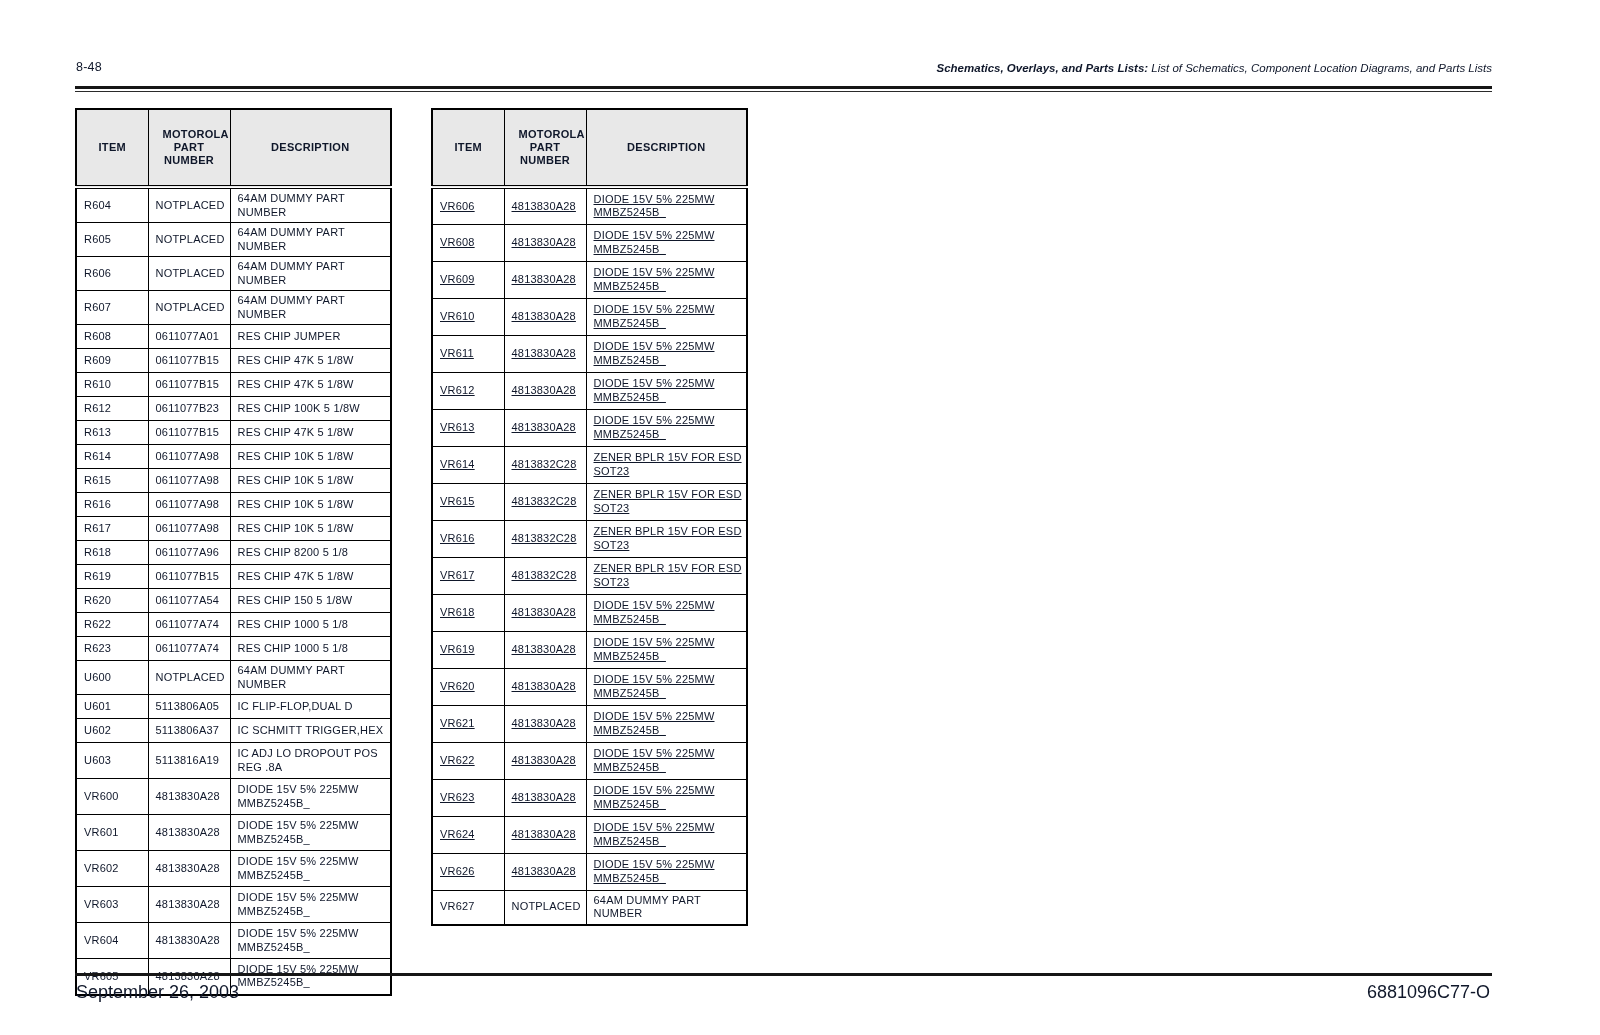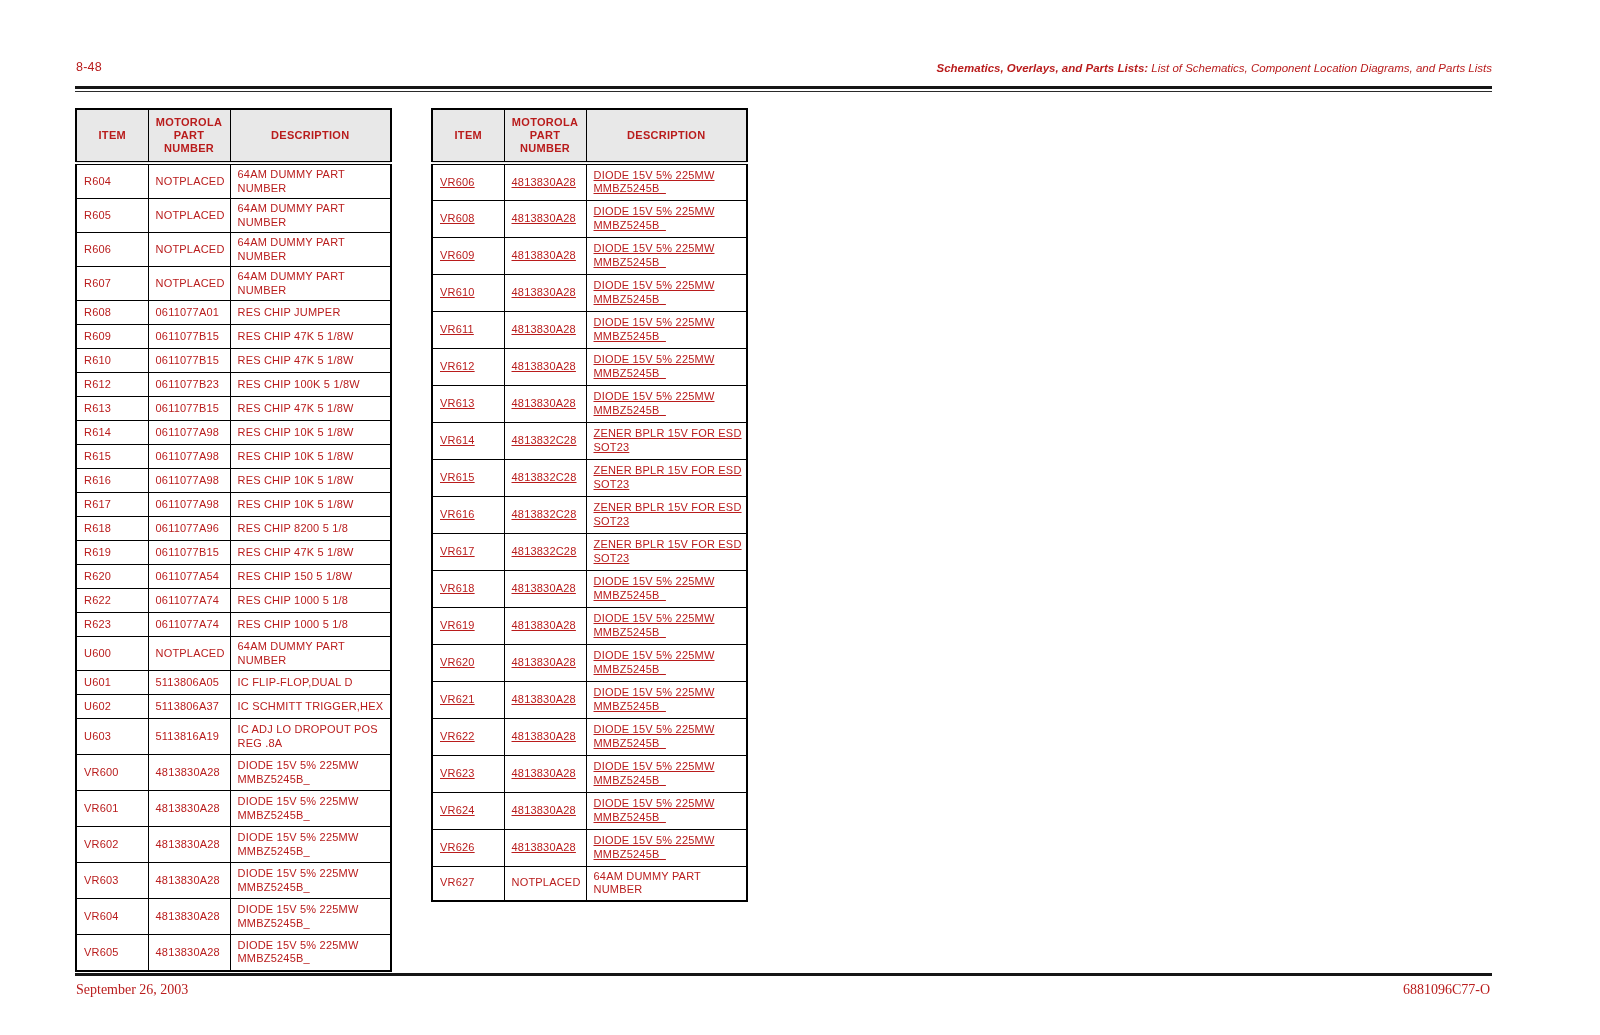--- a/index.html
+++ b/index.html
@@ -3,21 +3,21 @@
 <meta charset="utf-8">
 <style>
   html, body { margin: 0; padding: 0; background: #ffffff; }
   .page {
     position: relative;
     width: 1600px;
     height: 1035px;
     background: #ffffff;
     overflow: hidden;
     font-family: "Liberation Sans", "DejaVu Sans", sans-serif;
-    color: #b91c1c;
+    color: #0f172a;
   }
 
   
   .header-line {
     position: absolute;
     left: 76px;
     top: 60px;
     width: 1416px;
     display: flex;
     justify-content: space-between;
@@ -46,21 +46,21 @@
     background: #e8e8e8;
     border: 1px solid #000;
     border-bottom: 4px double #000;
     font-size: 11px;
     line-height: 13px;
     font-weight: bold;
     text-align: center;
     vertical-align: middle;
     white-space: pre-line;
     height: 47px;
-    padding: 2px;
+    padding: 14px;
     letter-spacing: 0.3px;
   }
   .parts-table td {
     border: 1px solid #000;
     font-size: 11px;
     line-height: 13.5px;
     vertical-align: middle;
     white-space: pre-line;
     padding: 3px 4px 3px 7px;
     letter-spacing: 0.2px;
@@ -80,22 +80,21 @@
     background: #161616;
   }
   .footer-line {
     position: absolute;
     left: 76px;
     top: 982px;
     width: 1414px;
     display: flex;
     justify-content: space-between;
     align-items: flex-start;
-    font-size: 14px;
-    font-family: Liberation Serif, serif;
+    font-size: 18px;
   }
 </style>
 </head>
 <body>
 
 <div class="page">
 
   <div class="header-line">
     <span class="page-number">8-48</span>
     <span class="section-title">

